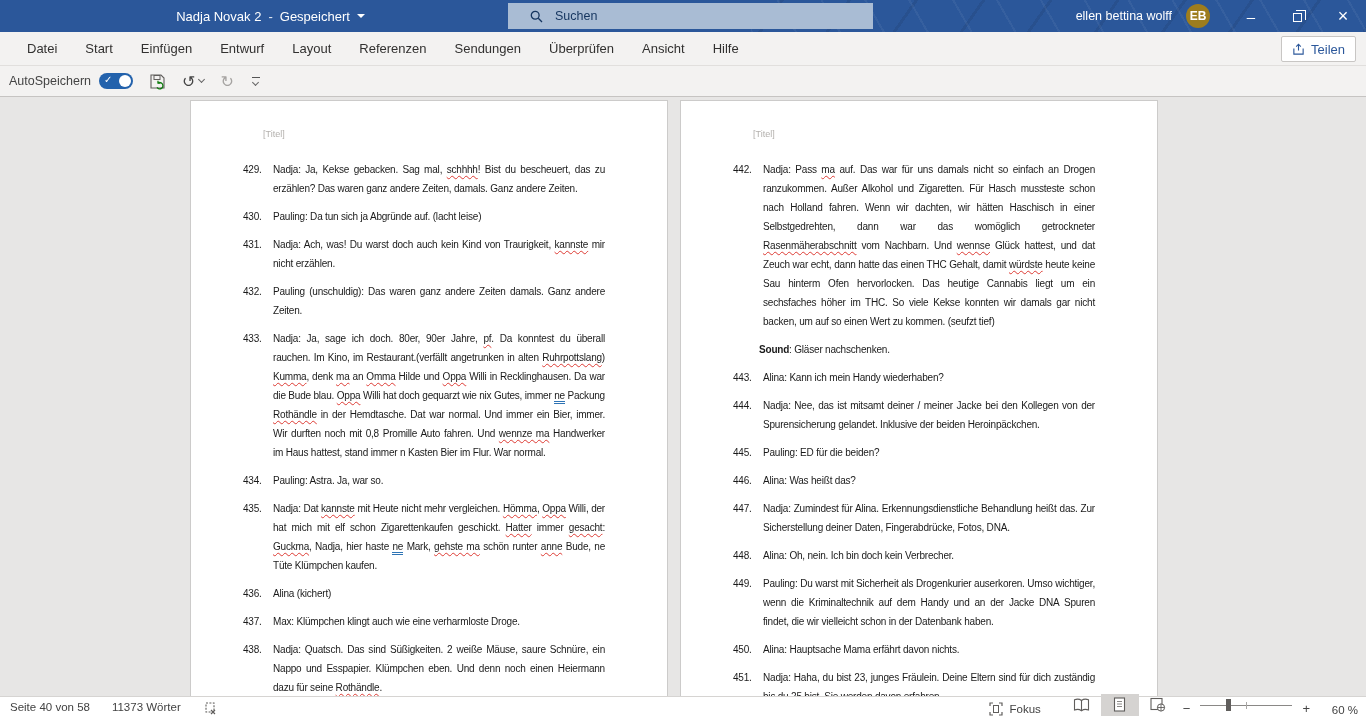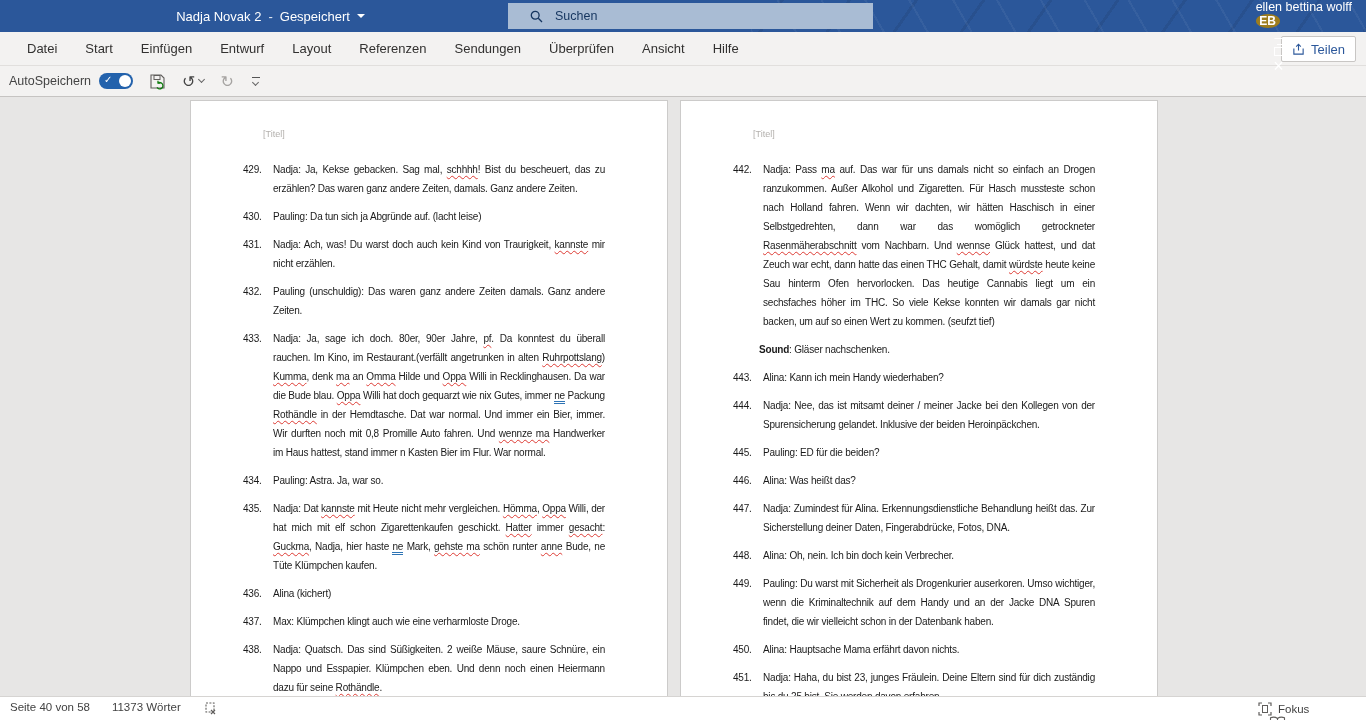--- a/index.html
+++ b/index.html
@@ -9,21 +9,21 @@
   
   .titlebar { position:absolute; left:0; top:0; width:1366px; height:32px; background:#2b579a; color:#fff; }
   .titlebar::after { content:""; position:absolute; right:0; top:0; width:45%; height:32px;
     background:repeating-linear-gradient(60deg, rgba(255,255,255,0.05) 0 2px, transparent 2px 38px),
                repeating-linear-gradient(-55deg, rgba(0,0,0,0.08) 0 3px, transparent 3px 55px);
     pointer-events:none; }
   .title-group { position:absolute; left:0; top:0; width:505px; height:32px; display:flex; align-items:center; justify-content:center; gap:7px; font-size:13px;padding-left:36px; }
   .title-group .sep { opacity:.9; }
   .caret-down { width:0; height:0; border-left:4px solid transparent; border-right:4px solid transparent; border-top:4px solid #fff; display:inline-block; }
   .searchbox { position:absolute; left:508px; top:3px; width:365px; height:26px; background:#a9bcd4; display:flex; align-items:center; gap:12px; padding-left:22px; color:#15355f; font-size:12.5px; z-index:2; }
-  .tb-right { position:absolute; right:0; top:0; height:32px; display:flex; z-index:2;flex-direction:column; }
+  .tb-right { position:absolute; right:0; top:0; height:32px; display:flex; align-items:center; z-index:2; }
   .tb-user { font-size:12.5px; margin-right:14px; }
   .tb-avatar { width:24px; height:24px; border-radius:50%; background:#9d7d1e; color:#fff; font-size:12px; font-weight:bold; display:flex; align-items:center; justify-content:center; margin-right:18px; }
   .win-btn { width:46px; height:32px; display:flex; align-items:center; justify-content:center; font-size:15px; color:#fff; }
   .restore-glyph { position:relative; width:9px; height:9px; border:1px solid #fff; margin-top:2px; }
   .restore-glyph::before { content:""; position:absolute; left:2px; top:-4px; width:9px; height:9px; border-top:1px solid #fff; border-right:1px solid #fff; }
 
   
   .ribbon-tabs { position:absolute; left:0; top:32px; width:1366px; height:34px; background:#f3f2f1; display:flex; align-items:center; border-bottom:1px solid #e1dfdd; }
   .rtab { padding:0 14px; font-size:13px; color:#323130; line-height:33px; white-space:nowrap; }
   .share-btn { position:absolute; right:10px; top:4px; height:26px; padding:0 10px; background:#fff; border:1px solid #c8c6c4; border-radius:2px; display:flex; align-items:center; gap:6px; color:#2b579a; font-size:13px; }
@@ -54,21 +54,21 @@
   .entry .body { width:332px; text-align:justify; }
   .entry.unnumbered { margin-left:78px; }
   .entry.unnumbered .body { width:362px; text-align:left; }
   .sp { text-decoration:underline; text-decoration-style:wavy; text-decoration-color:#dd3b34; text-decoration-thickness:1px; text-underline-offset:2px; text-decoration-skip-ink:none; }
   .gr { border-bottom:3px double #2e74b5; }
   .bold { font-weight:bold; }
 
   
   .statusbar { position:absolute; left:0; top:696px; width:1366px; height:24px; background:#fff; border-top:1px solid #d6d4d2; display:flex; align-items:center; font-size:11.5px; color:#424242; }
   .sb-left { display:flex; align-items:flex-start; gap:22px; margin-left:10px; }
-  .sb-right { position:absolute; right:8px; display:flex; align-items:flex-start; height:14px;flex-direction:column; }
+  .sb-right { position:absolute; right:8px; display:flex; align-items:flex-end; height:14px; }
   .sb-focus { display:flex; align-items:center; gap:6px; margin-right:22px; }
   .view-icon { width:38px; height:22px; display:flex; align-items:center; justify-content:center; }
   .view-icon.selected { background:#d5d3d1; }
   .zoom-minus, .zoom-plus { font-size:13px; color:#444; padding:0 6px; }
   .zoom-track { position:relative; width:92px; height:22px; margin:0 4px; }
   .zoom-track .line { position:absolute; left:0; right:0; top:11px; border-top:1px solid #8a8886; }
   .zoom-track .tick { position:absolute; left:50%; top:8px; width:1px; height:7px; background:#a9a7a5; }
   .zoom-track .handle { position:absolute; left:28%; top:5px; width:5px; height:12px; background:#605e5c; }
   .zoom-pct { width:38px; text-align:right; margin-left:4px; }
   svg { display:block; }

